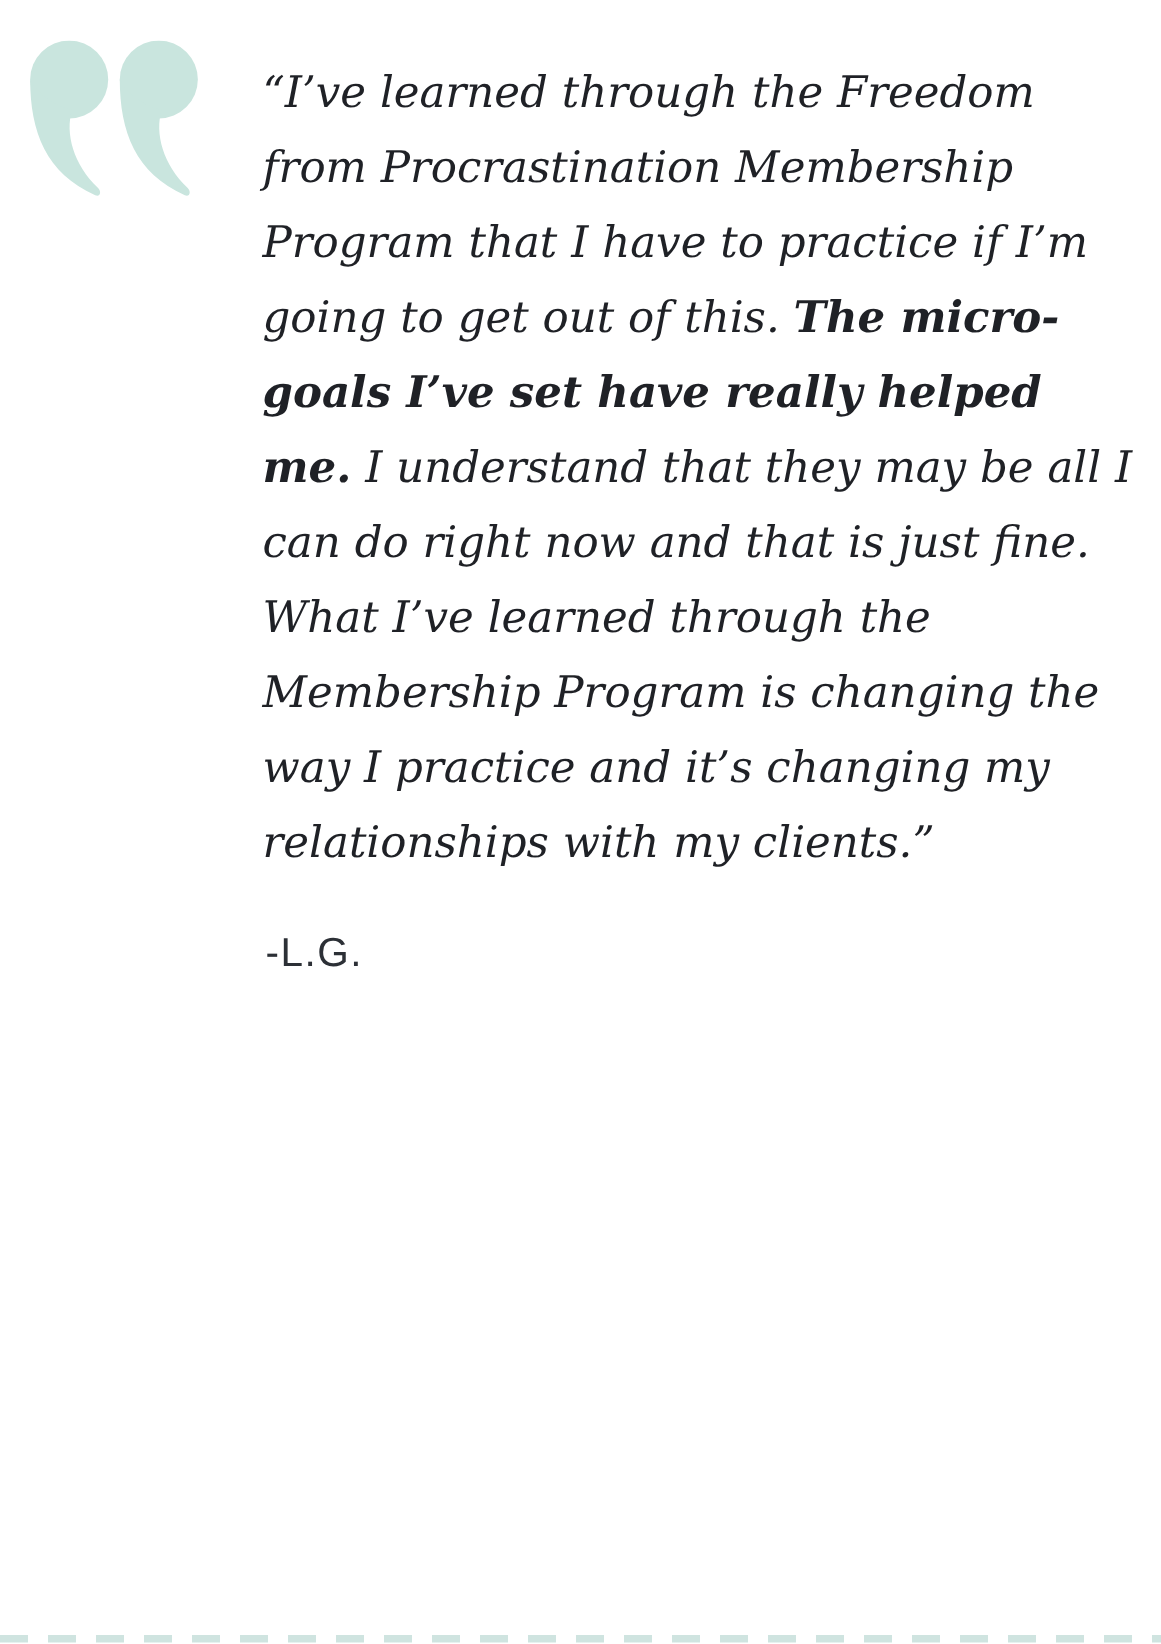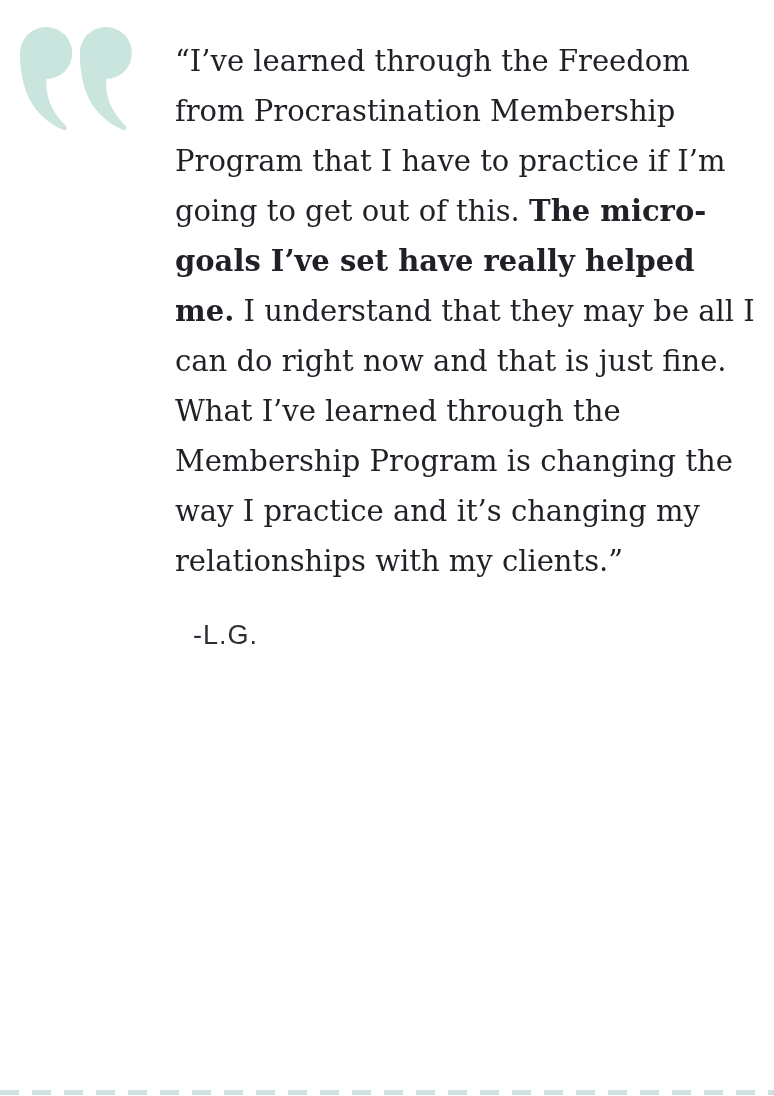--- a/index.html
+++ b/index.html
@@ -27,28 +27,29 @@
     height: 106px;
     color: var(--accent-mint);
   }
   .quote-icon svg { display: block; width: 100%; height: 100%; }
   .quote-text {
     position: absolute;
     left: 175px;
     top: 36px;
     width: 580px;
     font-family: "DejaVu Serif", "Liberation Serif", serif;
+    font-style: italic;
     font-size: 29px;
     line-height: 50px;
     color: var(--text);
   }
   .quote-text .bold { font-weight: 700; }
   .attribution {
     position: absolute;
-    left: 193px;
+    left: 177px;
     top: 620px;
     font-family: "Liberation Sans", sans-serif;
     font-size: 27px;
     letter-spacing: 1px;
     color: var(--attribution-text);
   }
   .dashed-divider {
     position: absolute;
     left: 0;
     right: 0;

